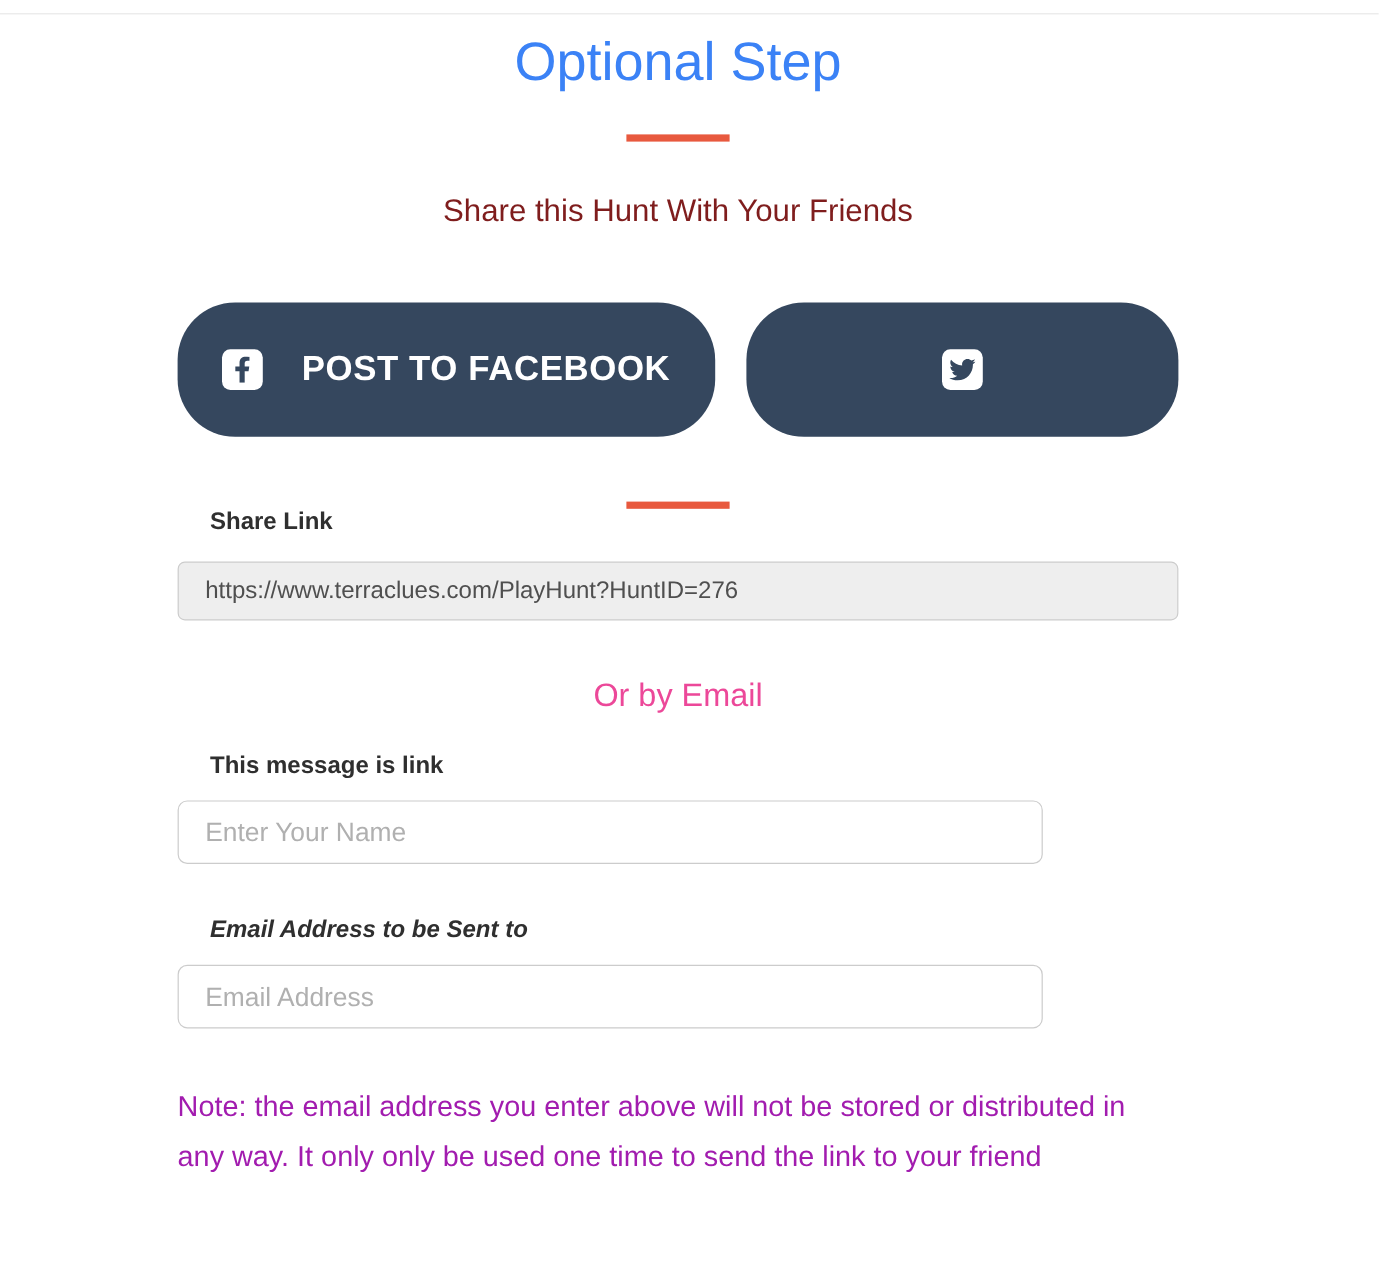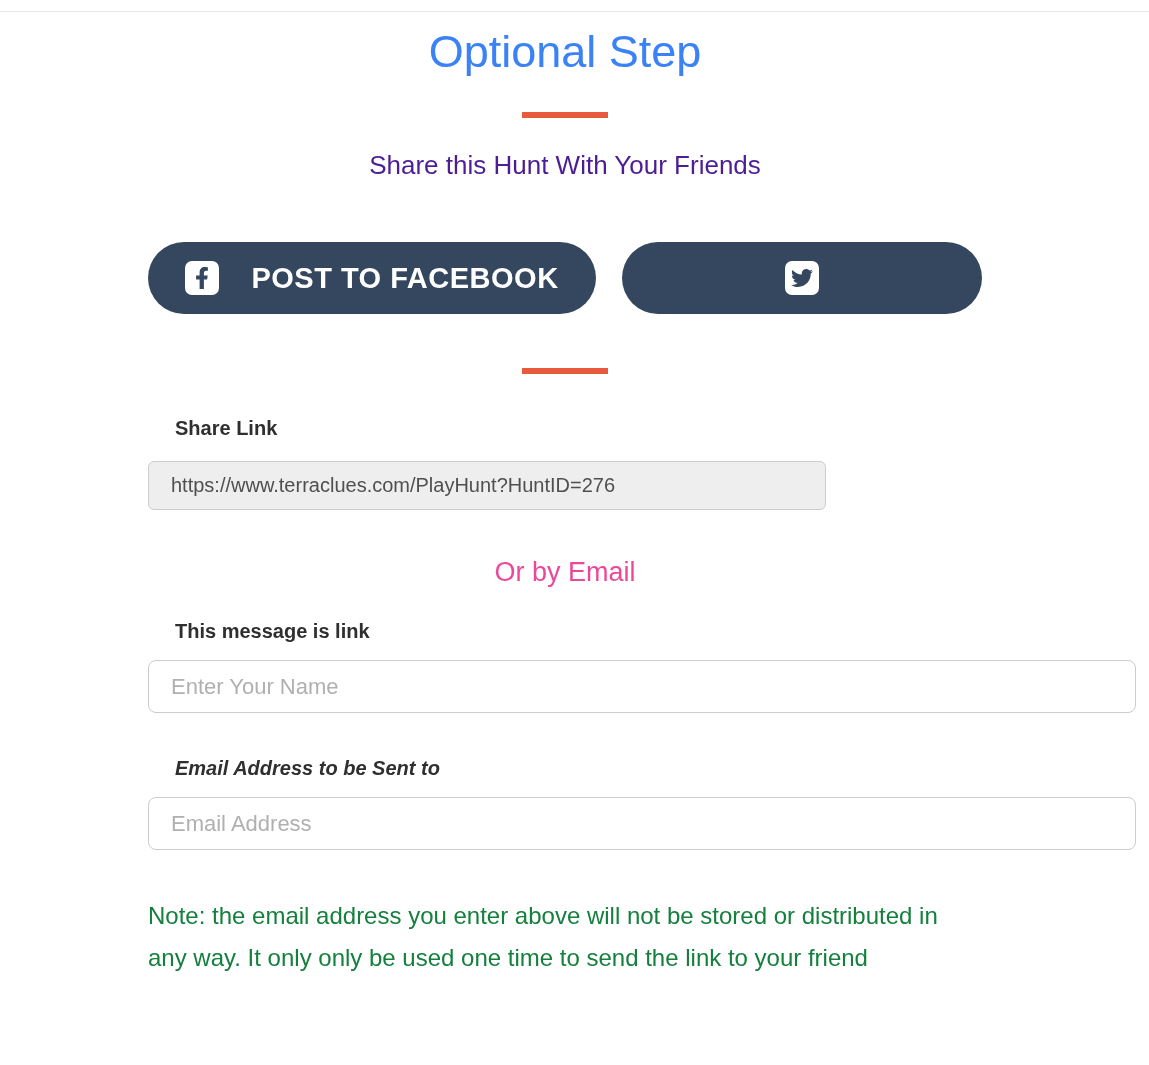--- a/index.html
+++ b/index.html
@@ -29,30 +29,30 @@
   .accent-divider {
     width: 86px;
     height: 6px;
     background: #e8593e;
     margin: 33px auto 0 auto;
   }
   .subtitle {
     text-align: center;
     font-size: 26px;
     font-weight: 400;
-    color: #4c1d95;
-    margin-top: 32px;
+    color: #7f1d1d;
+    margin-top: 42px;
   }
   .btn-row {
     display: flex;
     justify-content: space-between;
     margin-top: 61px;
   }
   .social-btn {
-    height: 72px;
+    height: 112px;
     border: none;
     border-radius: 48px;
     background: #35475e;
     color: #ffffff;
     font-family: "Liberation Sans", "DejaVu Sans", sans-serif;
     font-size: 29px;
     font-weight: 700;
     letter-spacing: 0.5px;
     display: flex;
     align-items: center;
@@ -72,24 +72,24 @@
     justify-content: center;
     flex: 0 0 auto;
   }
   .icon-box svg { display: block; }
   .field-label {
     font-size: 20px;
     font-weight: 700;
     color: #2f2f2f;
     margin-left: 27px;
   }
-  .label-share { margin-top: 43px; }
+  .label-share { }
   .share-input {
     display: block;
-    width: 678px;
+    width: 834px;
     height: 49px;
     margin-top: 21px;
     background: #eeeeee;
     border: 1px solid #cccccc;
     border-radius: 6px;
     padding: 0 22px;
     font-family: "Liberation Sans", "DejaVu Sans", sans-serif;
     font-size: 20px;
     color: #4f4f4f;
   }
@@ -97,36 +97,36 @@
     text-align: center;
     font-size: 27px;
     font-weight: 400;
     color: #ec4899;
     margin-top: 47px;
   }
   .label-from  { margin-top: 32px; }
   .label-email { margin-top: 44px; font-style: italic; }
   .text-input {
     display: block;
-    width: 988px;
+    width: 721px;
     height: 53px;
     margin-top: 17px;
     background: #ffffff;
     border: 1px solid #cccccc;
     border-radius: 8px;
     padding: 0 22px;
     font-family: "Liberation Sans", "DejaVu Sans", sans-serif;
     font-size: 22px;
     color: #444444;
   }
   .text-input::placeholder { color: #b0b0b0; opacity: 1; }
   .note-text {
     margin-top: 45px;
     font-size: 24px;
-    color: #15803d;
+    color: #a21caf;
     line-height: 42px;
     font-weight: 400;
   }
 </style>
 </head>
 <body>
 
 <div class="top-rule"></div>
 
 <div class="container">

